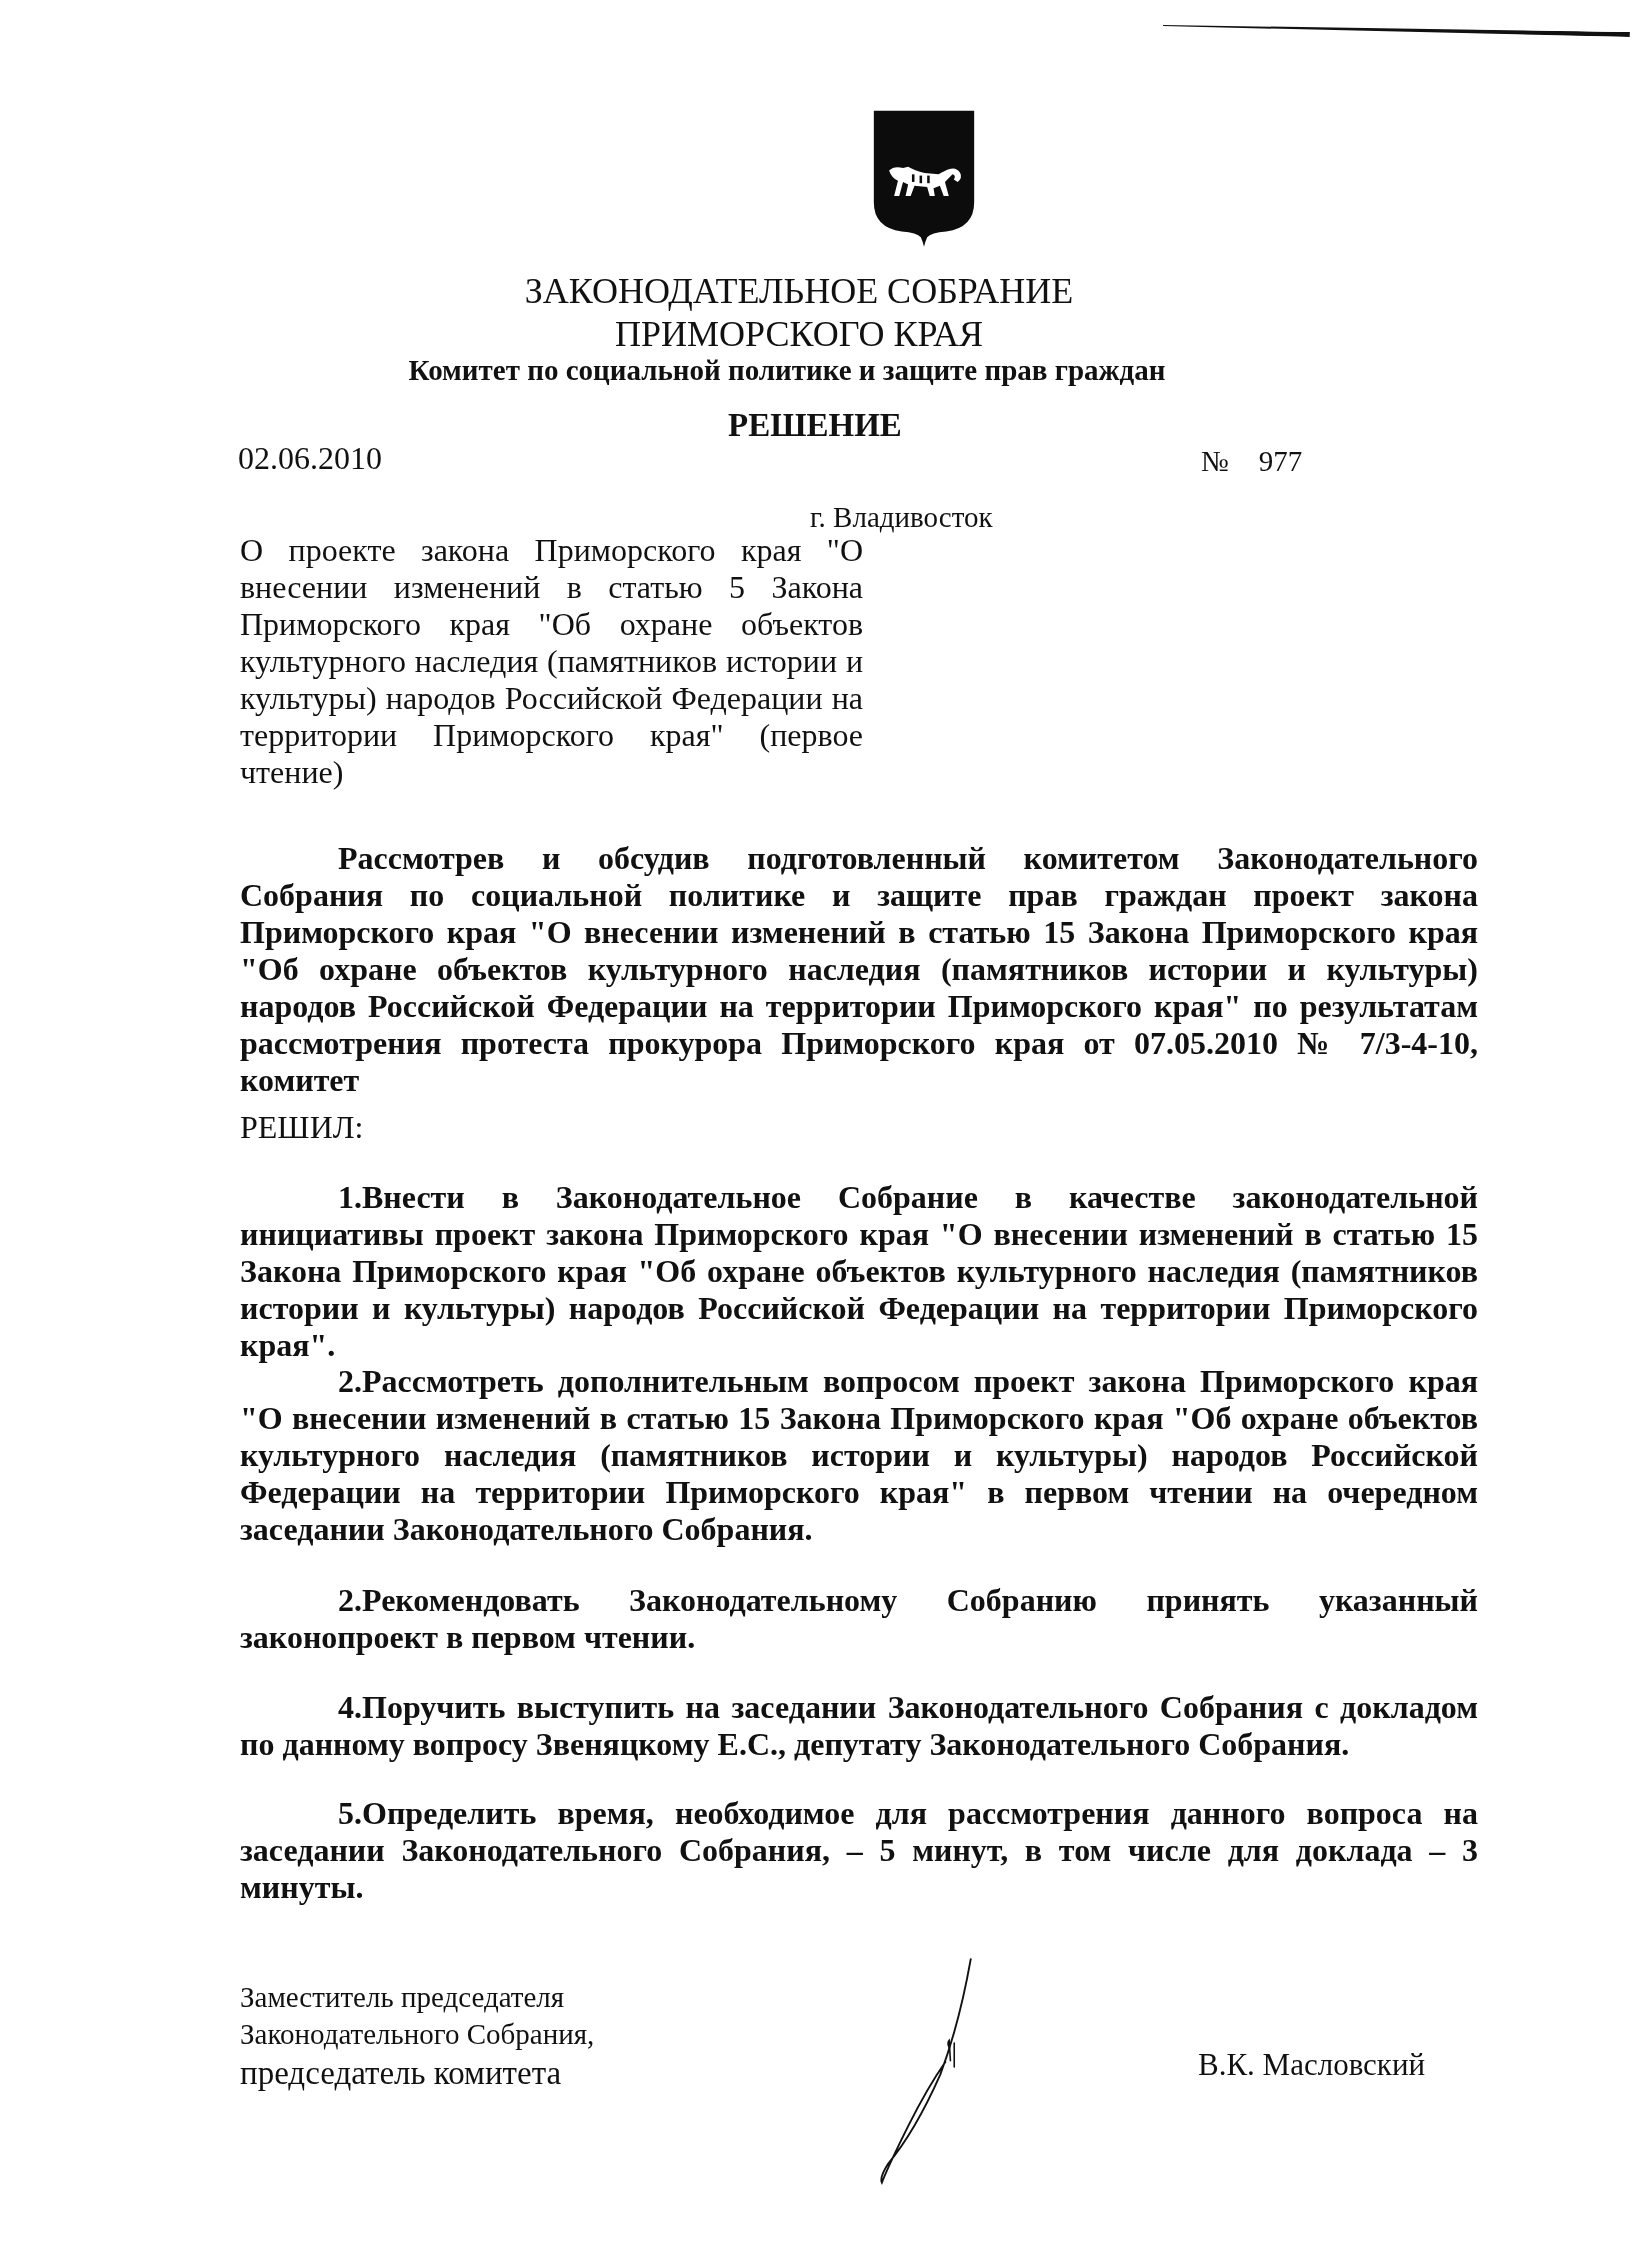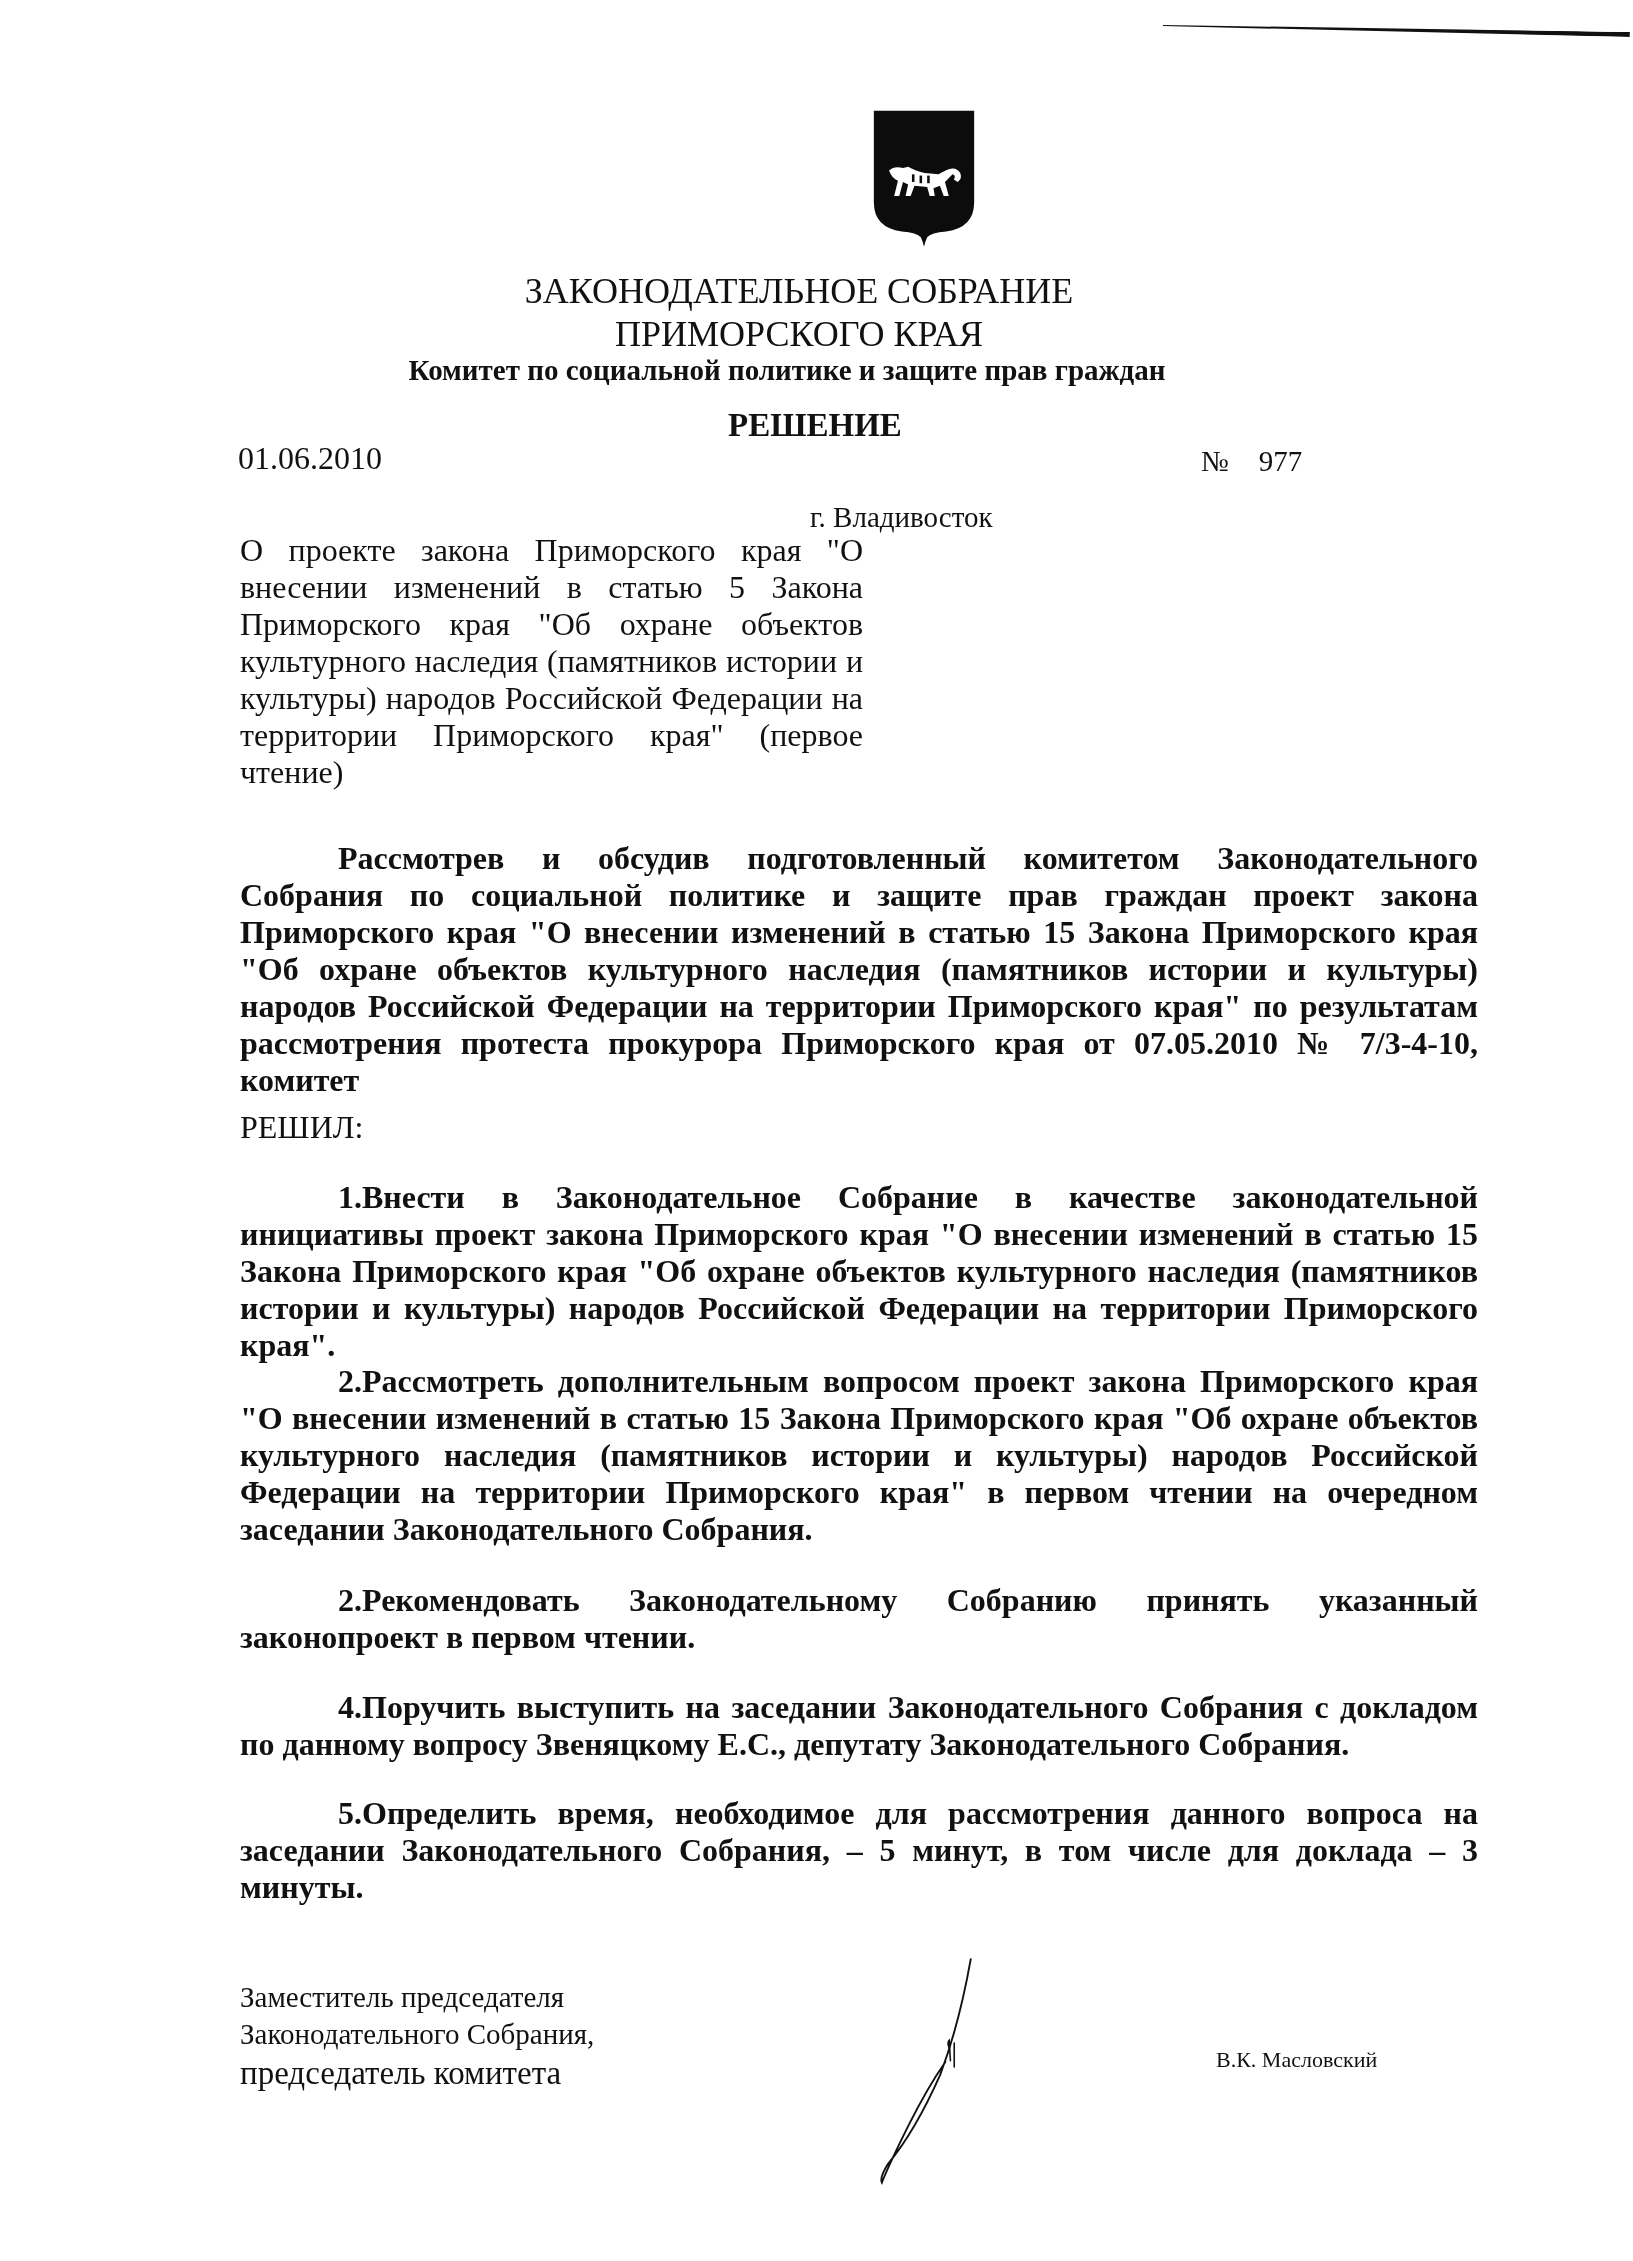--- a/index.html
+++ b/index.html
@@ -38,21 +38,21 @@
       text-align-last: left;
     }
     .body-block {
       left: 240px; width: 1238px;
       font-size: 32px; line-height: 37px; text-align: justify;
     }
     .para { margin: 0; text-indent: 98px; font-weight: bold; }
     .resolved { left: 240px; top: 1109px; font-size: 32px; }
     .sig-left { left: 240px; top: 1979px; font-size: 29px; line-height: 37px; }
     .sig-left .last { font-size: 33px; line-height: 41px; }
-    .sig-name { left: 1198px; top: 2047px; font-size: 22px; margin-left: 18px; }
+    .sig-name { left: 1198px; top: 2047px; font-size: 31px; }
     .signature { left: 807px; top: 1954px; width: 165px; height: 235px; }
   </style>
 </head>
 <body>
 
 <div class="scan-line"></div>
 
 <svg class="abs crest" viewBox="0 0 170 222">
   <path d="M6 6 H164 V150 Q164 190 120 196 Q96 198 90 205 Q86 214 85 220 Q84 214 80 205 Q74 198 50 196 Q6 190 6 150 Z" fill="#0c0c0c"></path>
   <g fill="#ffffff">
@@ -63,21 +63,21 @@
     <rect x="78" y="108" width="4" height="12"></rect>
     <rect x="90" y="108" width="4" height="12"></rect>
   </g>
 </svg>
 
 <div class="abs hdr-title" style="top:270px;">ЗАКОНОДАТЕЛЬНОЕ СОБРАНИЕ</div>
 <div class="abs hdr-title" style="top:313px;">ПРИМОРСКОГО КРАЯ</div>
 <div class="abs committee">Комитет по социальной политике и защите прав граждан</div>
 <div class="abs decision">РЕШЕНИЕ</div>
 
-<div class="abs date">01.06.2010</div>
+<div class="abs date">02.06.2010</div>
 <div class="abs number">
   <span>№</span><span class="num-val">977</span>
 </div>
 <div class="abs city">г. Владивосток</div>
 
 <div class="abs subject">О проекте закона Приморского края "О внесении изменений в статью 5 Закона Приморского края "Об охране объектов культурного наследия (памятников истории и культуры) народов Российской Федерации на территории Приморского края" (первое чтение)</div>
 
 <div class="abs body-block" style="top:840px;">
   <p class="para">Рассмотрев и обсудив подготовленный комитетом Законодательного Собрания по социальной политике и защите прав граждан проект закона Приморского края "О внесении изменений в статью 15 Закона Приморского края "Об охране объектов культурного наследия (памятников истории и культуры) народов Российской Федерации на территории Приморского края" по результатам рассмотрения протеста прокурора Приморского края от 07.05.2010 № 7/3-4-10, комитет</p>
 </div>

